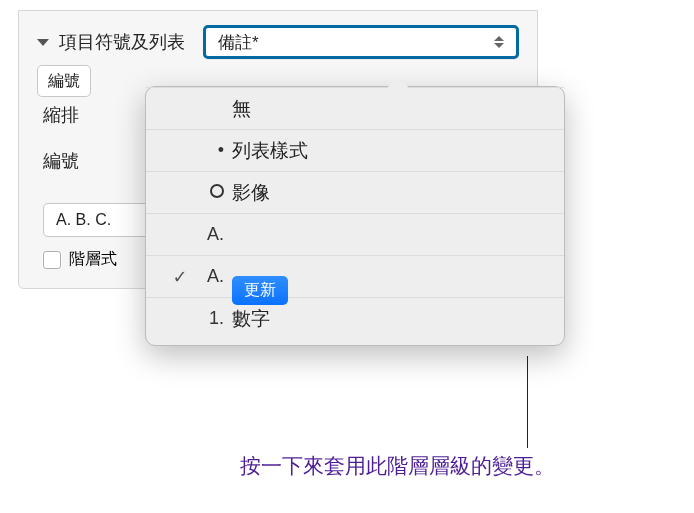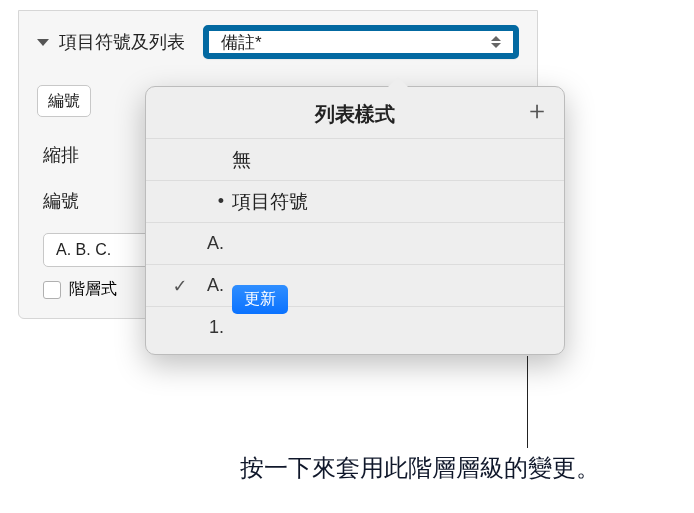--- a/index.html
+++ b/index.html
@@ -17,39 +17,39 @@
       top: 10px;
       width: 520px;
       background: #f6f6f6;
       border: 1px solid #d6d6d6;
       border-radius: 0 0 6px 6px;
       padding: 14px 18px 18px 18px;
     }
     .row {
       display: flex;
       align-items: center;
-      margin-bottom: 26px;
+      margin-bottom: 6px;
     }
     .disclosure {
       width: 0; height: 0;
       border-left: 6px solid transparent;
       border-right: 6px solid transparent;
       border-top: 7px solid #555;
       margin-right: 10px;
     }
     .section-label {
       font-size: 18px;
       color: #222;
       flex: 0 0 auto;
     }
     .dropdown {
       flex: 1;
       margin-left: 18px;
       background: #fff;
-      border: 6px solid #0369a1;
+      border: 3px solid #0369a1;
       border-radius: 5px;
       height: 34px;
       display: flex;
       align-items: center;
       padding: 0 12px;
       justify-content: space-between;
       box-shadow: 0 1px 1px rgba(0,0,0,0.05);
     }
     .dropdown-text {
       font-size: 17px;
@@ -97,21 +97,21 @@
       background: #fff;
       border: 1px solid #c8c8c8;
       border-radius: 5px;
       height: 34px;
       display: inline-flex;
       align-items: center;
       padding: 0 12px;
       font-size: 16px;
       color: #222;
       width: 120px;
-      margin-top: 0;
+      margin-top: 10px;
     }
     .checkbox-row {
       display: flex;
       align-items: center;
       margin-top: 12px;
       gap: 8px;
     }
     .checkbox {
       width: 18px; height: 18px;
       background: #fff;
@@ -218,22 +218,22 @@
       left: 527px;
       top: 356px;
       width: 1px;
       height: 92px;
       background: #222;
     }
     .callout-text {
       position: absolute;
       left: 240px;
       top: 452px;
-      font-size: 24px;
-      color: #0f172a;
+      font-size: 21px;
+      color: #4c1d95;
       font-family: Liberation Mono, monospace;
     }
   </style>
 </head>
 <body>
 
 <div class="panel">
 
   <div class="row">
     <div class="disclosure"></div>
@@ -261,52 +261,54 @@
     </div>
     <div class="checkbox-row">
       <div class="checkbox"></div>
       <span>階層式</span>
     </div>
   </div>
 
 </div>
 
 <div class="popover">
-  <div class="popover-header">
-    <div class="popover-title">列表樣式</div>
-    <div class="add-btn">＋</div>
-  </div>
   <div class="list">
 
     <div class="list-item">
       <div class="check-col"></div>
       <div class="marker-col"></div>
       <div class="label-col">無</div>
     </div>
 
     <div class="list-item">
       <div class="check-col"></div>
       <div class="marker-col">•</div>
-      <div class="label-col">項目符號</div>
-    </div>
-
+      <div class="label-col">列表樣式</div>
+    </div>
+
+    <div class="list-item">
+      <div class="check-col"></div>
+      <div class="marker-col"><span class="circle-marker"></span></div>
+      <div class="label-col">影像</div>
+    </div>
 
     <div class="list-item">
       <div class="check-col"></div>
       <div class="marker-col">A.</div>
     </div>
 
     <div class="list-item">
       <div class="check-col">✓</div>
       <div class="marker-col">A.</div>
       <button class="update-btn">更新</button>
     </div>
 
     <div class="list-item">
       <div class="check-col"></div>
       <div class="marker-col">1.</div>
+      <div class="label-col">數字</div>
     </div>
 
   </div>
 </div>
 
 <div class="callout-line"></div>
 <div class="callout-text">按一下來套用此階層層級的變更。</div>
 
 </body></html>

